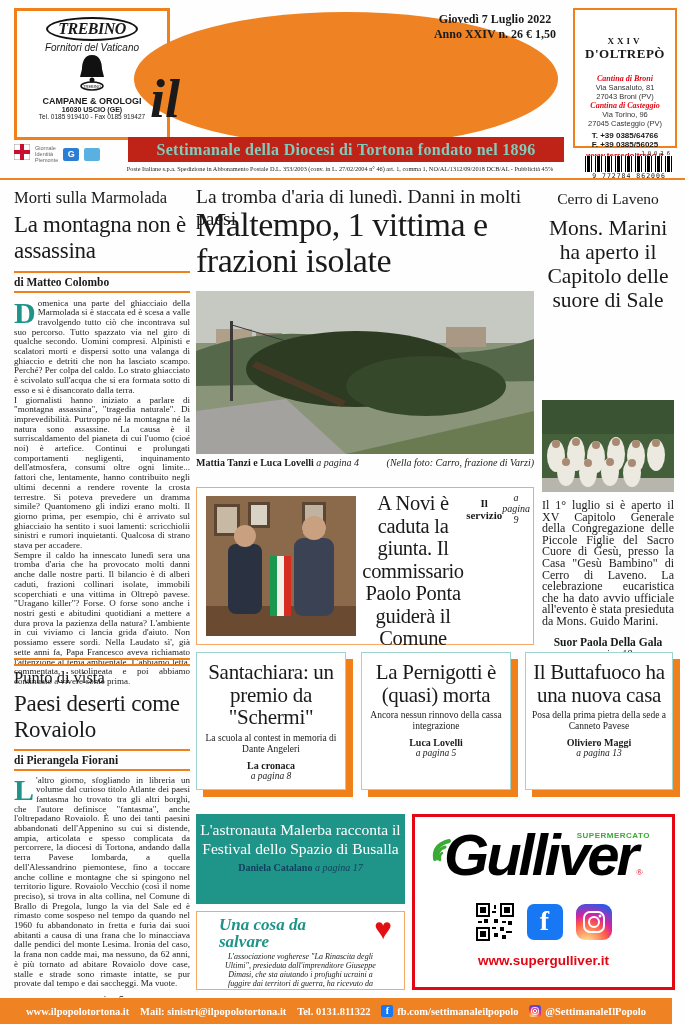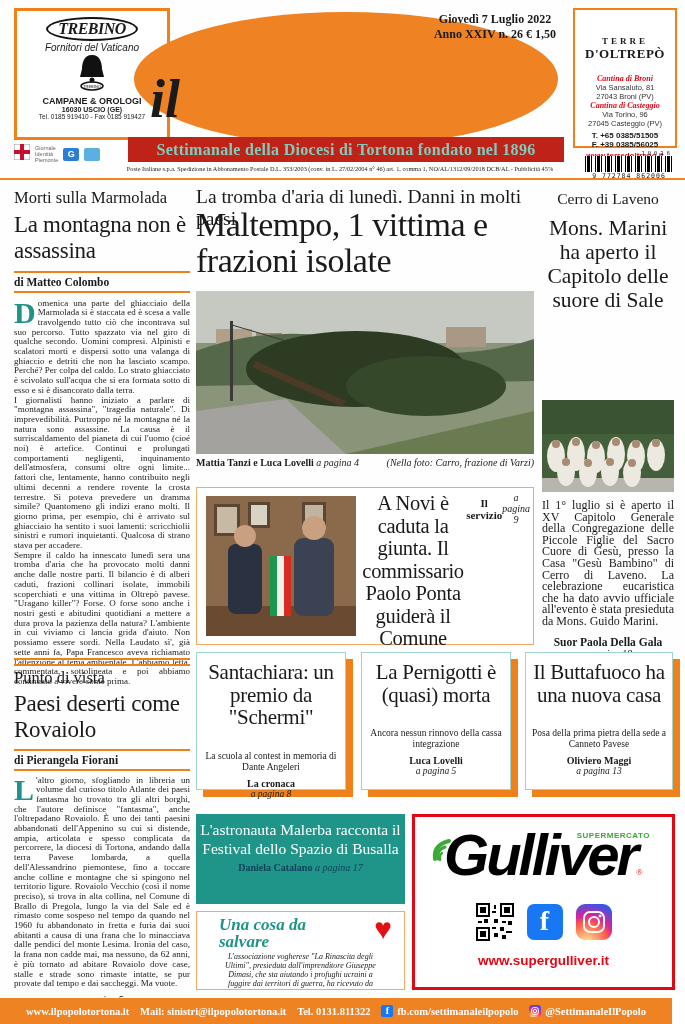--- a/index.html
+++ b/index.html
@@ -80,21 +80,21 @@
   .rcol{left:542px;width:132px;text-align:center;}
   .r-head{font-size:21.5px;line-height:1.12;}
   .r-body{font-size:12px;line-height:11.6px;text-align:justify;}
   .r-byline{font-weight:bold;font-size:11.5px;}
 
   
   .teaser{top:652px;height:138px;background:#fff;border:1px solid #9fd4ce;box-shadow:7px 7px 0 0 #f08019;
           box-sizing:border-box;text-align:center;padding-top:8px;}
   .t1{left:196px;width:150px;} .t2{left:361px;width:150px;} .t3{left:525px;width:148px;}
   .t-title{font-size:21px;line-height:1.08;letter-spacing:-.3px;}
-  .t-sub{font-size:9.5px;line-height:1.15;margin-top:22px;}
+  .t-sub{font-size:9.5px;line-height:1.15;margin-top:4px;}
   .t-by{font-weight:bold;font-size:10px;margin-top:5px;}
   .t-pg{font-style:italic;font-size:9.5px;}
 
   
   .malerba{left:196px;top:814px;width:209px;height:90px;background:#1f9488;color:#fff;text-align:center;
            box-sizing:border-box;padding-top:7px;}
   .mal-title{font-size:15.5px;line-height:1.22;}
   .mal-by{font-size:10px;color:#123f5e;margin-top:3px;}
   .mal-by b{font-weight:bold;} .mal-by i{font-style:italic;}
 
@@ -181,29 +181,29 @@
     <div>Giovedì 7 Luglio 2022</div>
     <div>Anno XXIV n. 26 € 1,50</div>
   </div>
 
   <span class="abs olt-map">
     <svg width="60" height="70" viewBox="0 0 60 70">
       <path d="M20 4 L38 2 L50 12 L56 30 L44 48 L48 62 L30 68 L16 56 L6 40 L10 20 Z" fill="#f0f0f0" stroke="#bbb" stroke-width="1.5"></path>
     </svg>
   </span>
   <div class="abs oltrepo">
-    <div class="olt-terre">TERRE</div>
+    <div class="olt-terre">XXIV</div>
     <div class="olt-name">D'OLTREPÒ</div>
     <div class="olt-cant">Cantina di Broni</div>
     <div class="olt-addr">Via Sansaluto, 81</div>
     <div class="olt-addr">27043 Broni (PV)</div>
     <div class="olt-cant">Cantina di Casteggio</div>
     <div class="olt-addr">Via Torino, 96</div>
     <div class="olt-addr">27045 Casteggio (PV)</div>
-    <div class="olt-tel">T. +65 0385/51505</div>
+    <div class="olt-tel">T. +39 0385/64766</div>
     <div class="olt-tel" style="margin-top:0;">F. +39 0385/56025</div>
     <div class="olt-web">www.terredoltrepo.it</div>
   </div>
 
   <div class="abs barcode-wrap">
     <div class="barcode-top">10026</div>
     <div class="barcode"></div>
     <div class="barcode-num">9 772784 862006</div>
   </div>
 

